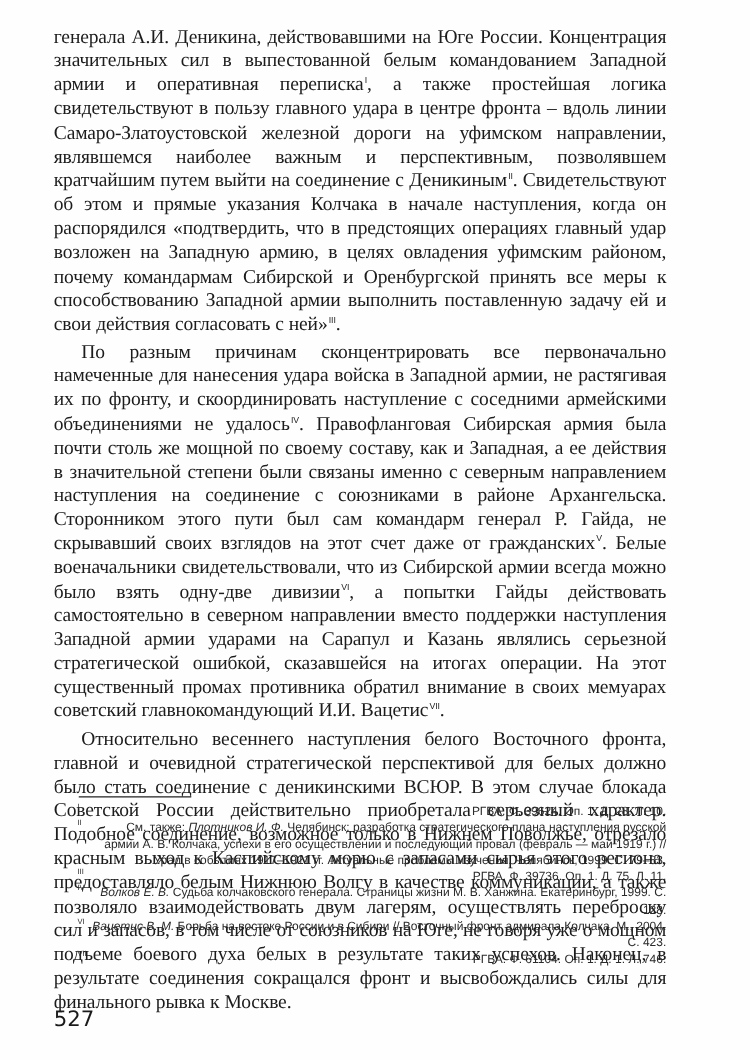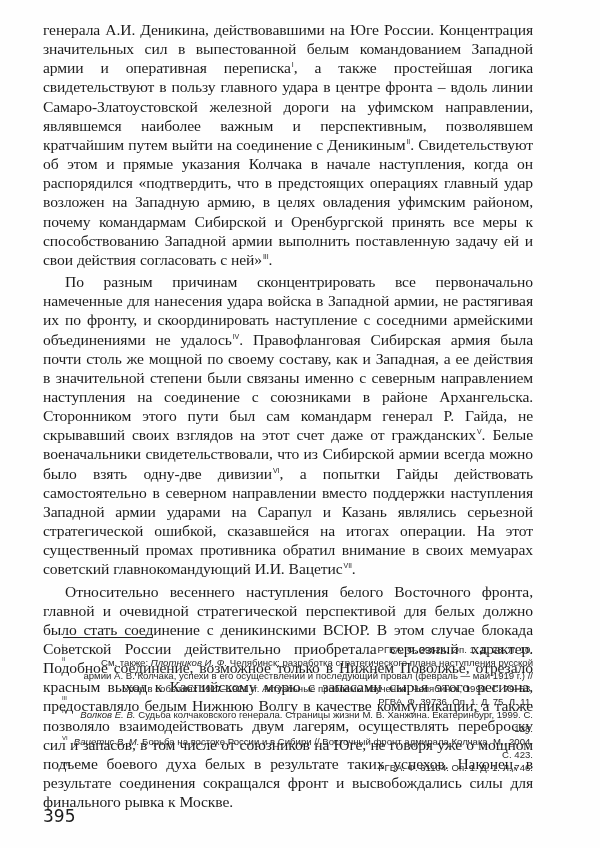--- a/index.html
+++ b/index.html
@@ -43,14 +43,14 @@
     </div>
   <div class="rule"></div>
   <div class="footnotes" id="footnotes">
       <div class="fnote"><span class="num">I</span><span style="padding-left: 10px;"><span>РГВА. Ф. 39624. Оп. 1. Д. 28. Л. 10.</span></span></div>
       <div class="fnote"><span class="num">II</span><span style="padding-left: 10px;"><span>См. также: </span><i>Плотников И. Ф.</i><span> Челябинск: разработка стратегического плана наступления русской армии А. В. Колчака, успехи в его осуществлении и последующий провал (февраль — май 1919 г.) // Урал в событиях 1917–1921 гг. Актуальные проблемы изучения. Челябинск, 1999. С. 79–83.</span></span></div>
       <div class="fnote"><span class="num">III</span><span style="padding-left: 10px;"><span>РГВА. Ф. 39736. Оп. 1. Д. 75. Л. 11.</span></span></div>
       <div class="fnote"><span class="num">IV</span><span style="padding-left: 10px;"><i>Волков Е. В.</i><span> Судьба колчаковского генерала. Страницы жизни М. В. Ханжина. Екатеринбург, 1999. С. 128.</span></span></div>
       <div class="fnote"><span class="num">VI</span><span style="padding-left: 10px;"><i>Вацетис В. М.</i><span> Борьба на востоке России и в Сибири // Восточный фронт адмирала Колчака. М., 2004. С. 423.</span></span></div>
       <div class="fnote"><span class="num">VII</span><span style="padding-left: 10px;"><span>РГВА. Ф. 61104. Оп. 1. Д. 1. Л. 746.</span></span></div>
     </div>
-  <div class="page-number">395</div>
+  <div class="page-number">527</div>
 </div>
 
 </body></html>

